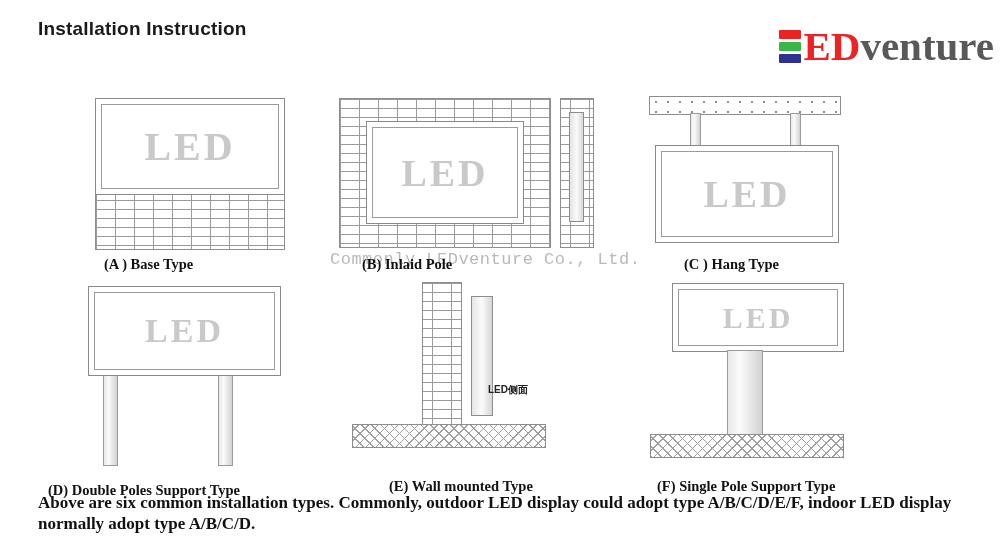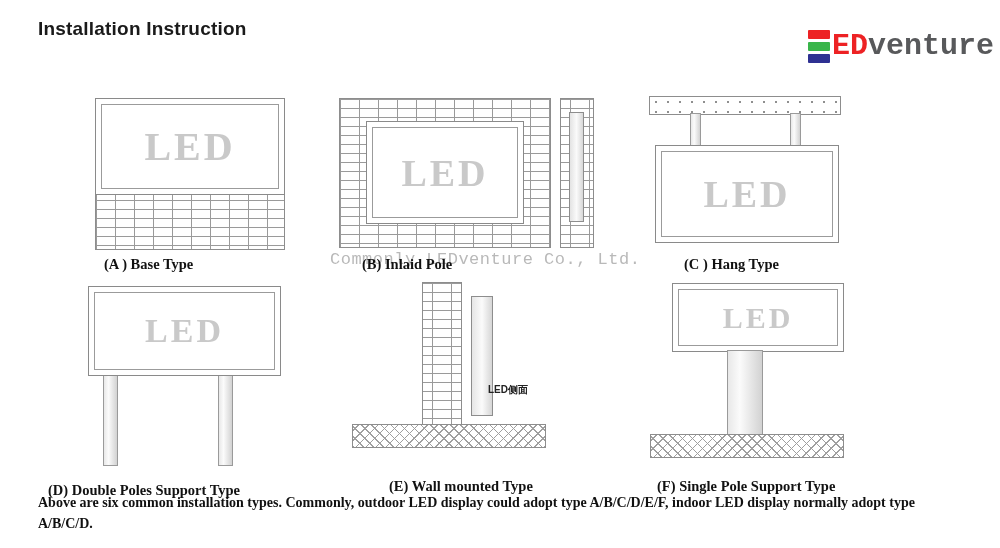--- a/index.html
+++ b/index.html
@@ -20,22 +20,22 @@
     position:absolute;left:38px;top:60px;
     font-family:"Liberation Serif", serif;
     font-weight:bold;font-size:17px;
   }
 
   
   .logo{position:absolute;right:28px;top:20px;height:52px;display:flex;align-items:center;}
   .logo-bars{display:flex;flex-direction:column;justify-content:center;gap:3px;margin-right:2px;}
   .logo-bars span{display:block;width:22px;height:9px;border-radius:1px;}
   .logo-text{
-    font-family:Liberation Mono, monospace;
-    font-size:30px;font-weight:bold;color:#58595b;line-height:1;
+    font-family:Liberation Serif, serif;
+    font-size:41px;font-weight:bold;color:#58595b;line-height:1;
   }
   .logo-text .ed{color:#ed2224;}
 
   
   .watermark{
     position:absolute;left:330px;top:250px;
     font-family:"Liberation Mono", monospace;
     font-size:17px;color:#b9b9b9;letter-spacing:.5px;white-space:nowrap;
   }
 
@@ -94,21 +94,21 @@
   .dotted-slab{
     position:absolute;background:#fff;border:1.2px solid #8d8d8d;
     background-image:radial-gradient(#8f8f8f 1px, transparent 1.2px);
     background-size:12px 10px;
   }
 
   
   .note{
     position:absolute;left:38px;top:492px;width:930px;
     font-family:"Liberation Serif", serif;
-    font-weight:bold;font-size:14px;line-height:21px;color:#111;
+    font-weight:bold;font-size:17px;line-height:21px;color:#111;
   }
   .sidetag{
     position:absolute;
     font-family:"Liberation Sans", sans-serif;
     font-size:10px;font-weight:bold;color:#222;white-space:nowrap;
   }
 </style>
 </head>
 <body>
 

